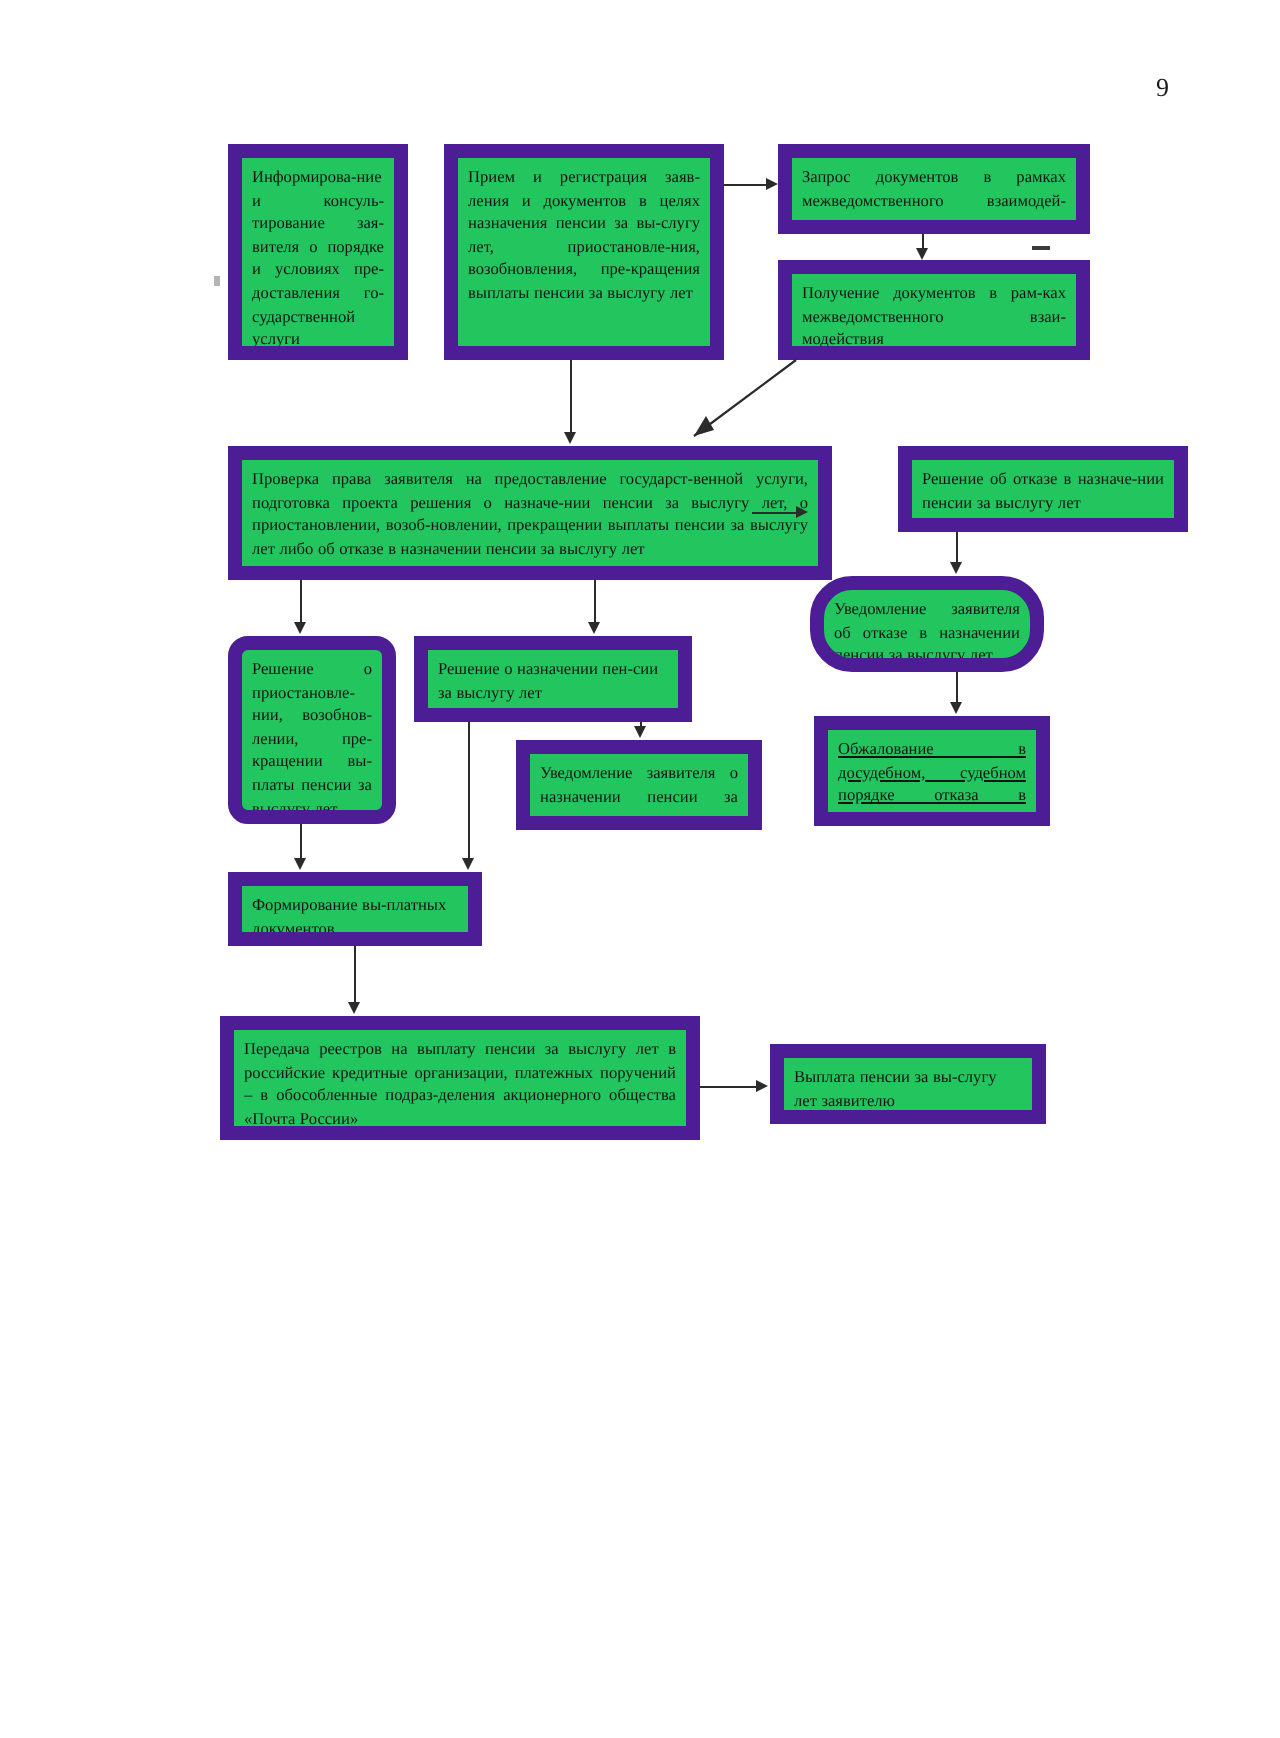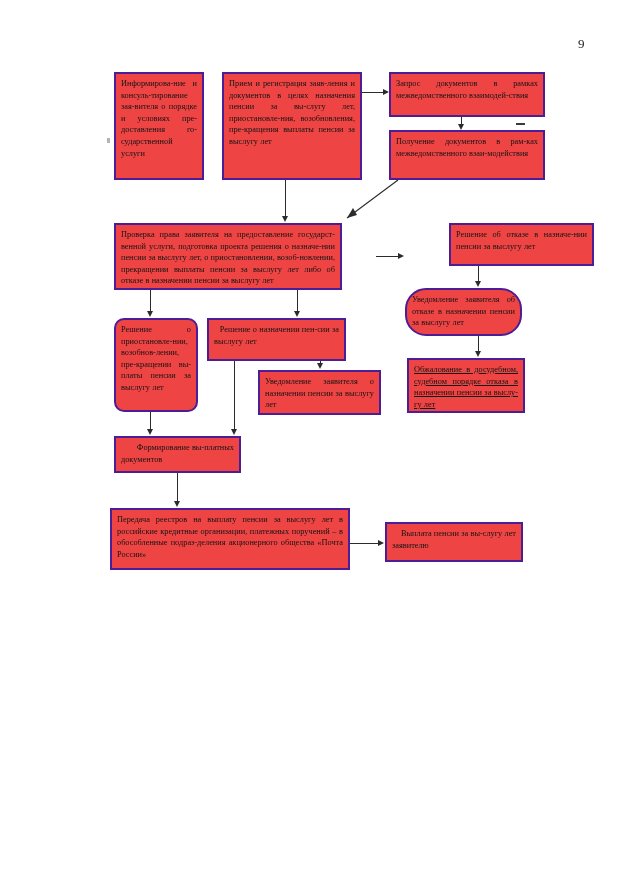--- a/index.html
+++ b/index.html
@@ -20,34 +20,34 @@
     position: absolute;
     top: 36px;
     left: 578px;
     font-size: 13px;
     font-family: "Liberation Serif", "DejaVu Serif", serif;
     color: #1a1a1a;
   }
   .node {
     position: absolute;
     box-sizing: border-box;
-    border: 2px solid #4c1d95;
-    background: #ef4444;
+    border: 7px solid #4c1d95;
+    background: #22c55e;
     font-size: 8.3px;
     line-height: 11.6px;
     text-align: justify;
     text-align-last: left;
     hyphens: manual;
     color: #141414;
     padding: 4px 5px 3px 5px;
     overflow: hidden;
     word-spacing: 0.2px;
   }
   .node.center-text {
-    text-align: right;
+    text-align: left;
     text-align-last: left;
   }
   .edge {
     position: absolute;
     background: #2b2b2b;
   }
   .edge.h { height: 1px; }
   .edge.v { width: 1px; }
   .arrow {
     position: absolute;
@@ -83,21 +83,21 @@
   <div class="speck" style="left:107px; top:138px; width:3px; height:5px; background:#b4b4b4;"></div>
 
   <div class="node" style="left:114px; top:72px; width:90px; height:108px;">Информирова-ние и консуль-тирование зая-вителя о порядке и условиях пре-доставления го-сударственной услуги</div>
 
   <div class="node" style="left:222px; top:72px; width:140px; height:108px;">Прием и регистрация заяв-ления и документов в целях назначения пенсии за вы-слугу лет, приостановле-ния, возобновления, пре-кращения выплаты пенсии за выслугу лет</div>
 
   <div class="node" style="left:389px; top:72px; width:156px; height:45px;">Запрос документов в рамках межведомственного взаимодей-ствия</div>
 
   <div class="node" style="left:389px; top:130px; width:156px; height:50px;">Получение документов в рам-ках межведомственного взаи-модействия</div>
 
-  <div class="node" style="left:114px; top:223px; width:228px; height:67px;">Проверка права заявителя на предоставление государст-венной услуги, подготовка проекта решения о назначе-нии пенсии за выслугу лет, о приостановлении, возоб-новлении, прекращении выплаты пенсии за выслугу лет либо об отказе в назначении пенсии за выслугу лет</div>
+  <div class="node" style="left:114px; top:223px; width:302px; height:67px;">Проверка права заявителя на предоставление государст-венной услуги, подготовка проекта решения о назначе-нии пенсии за выслугу лет, о приостановлении, возоб-новлении, прекращении выплаты пенсии за выслугу лет либо об отказе в назначении пенсии за выслугу лет</div>
 
   <div class="node" style="left:405px; top:223px; width:145px; height:43px;margin-left:44px;">Решение об отказе в назначе-нии пенсии за выслугу лет</div>
 
   <div class="node" style="left:405px; top:288px; width:117px; height:48px;border-radius:21px;">Уведомление заявителя об отказе в назначении пенсии за выслугу лет</div>
 
   <div class="node" style="left:407px; top:358px; width:118px; height:55px;text-decoration:underline;">Обжалование в досудебном, судебном порядке отказа в назначении пенсии за выслу-гу лет</div>
 
   <div class="node" style="left:114px; top:318px; width:84px; height:94px;border-radius:10px;">Решение о приостановле-нии, возобнов-лении, пре-кращении вы-платы пенсии за выслугу лет</div>
 
   <div class="node center-text" style="left:207px; top:318px; width:139px; height:43px;">Решение о назначении пен-сии за выслугу лет</div>

